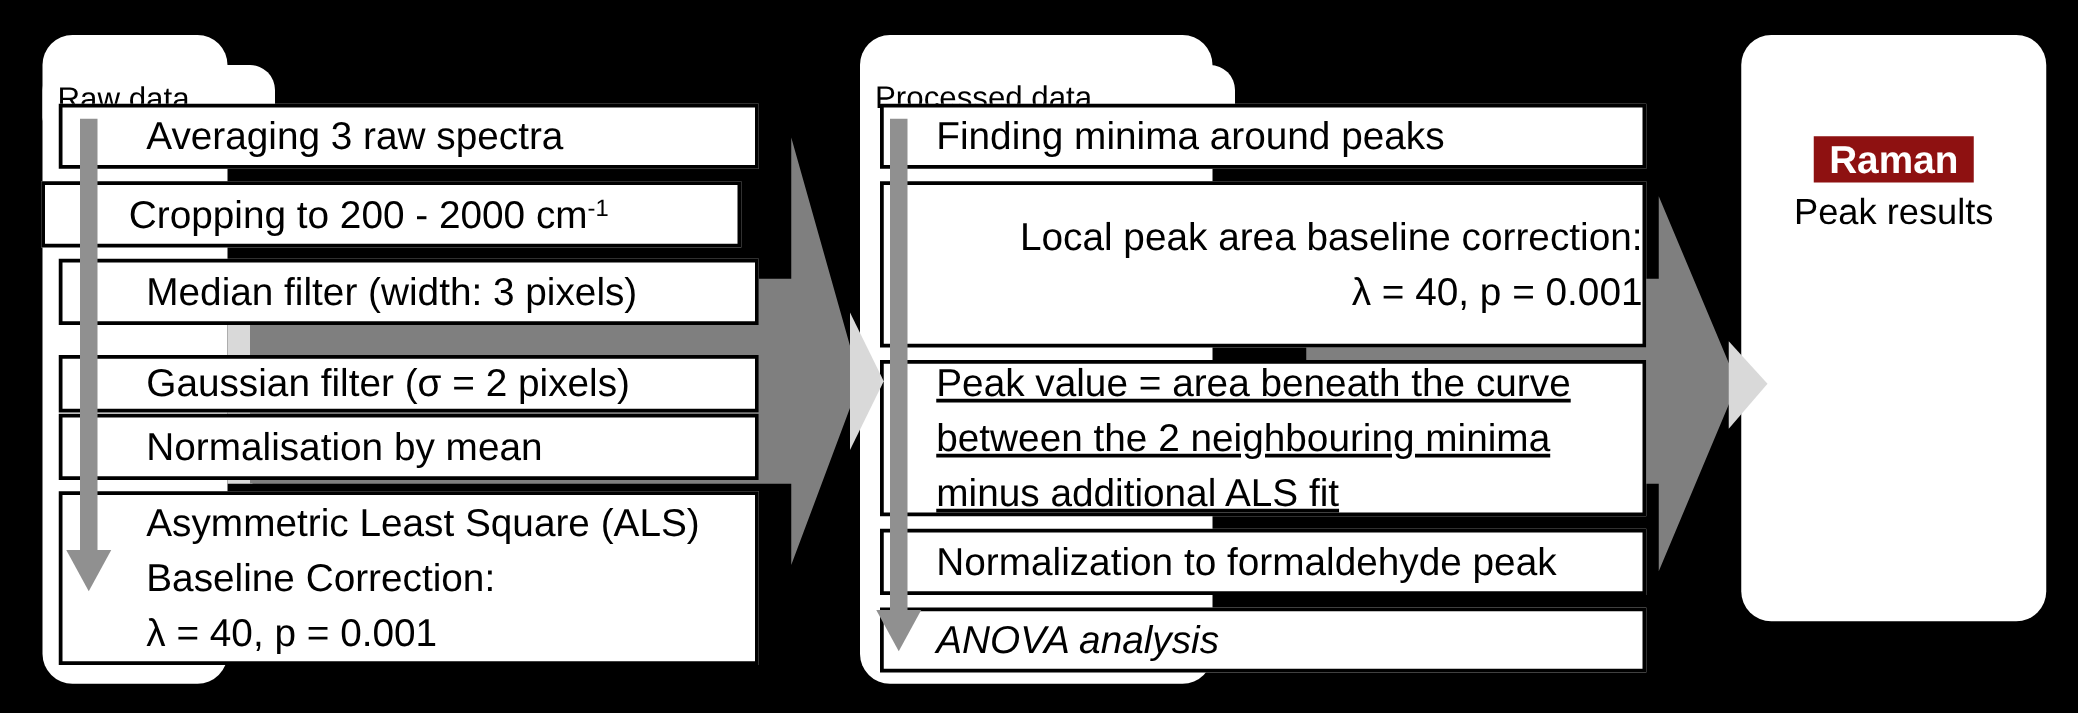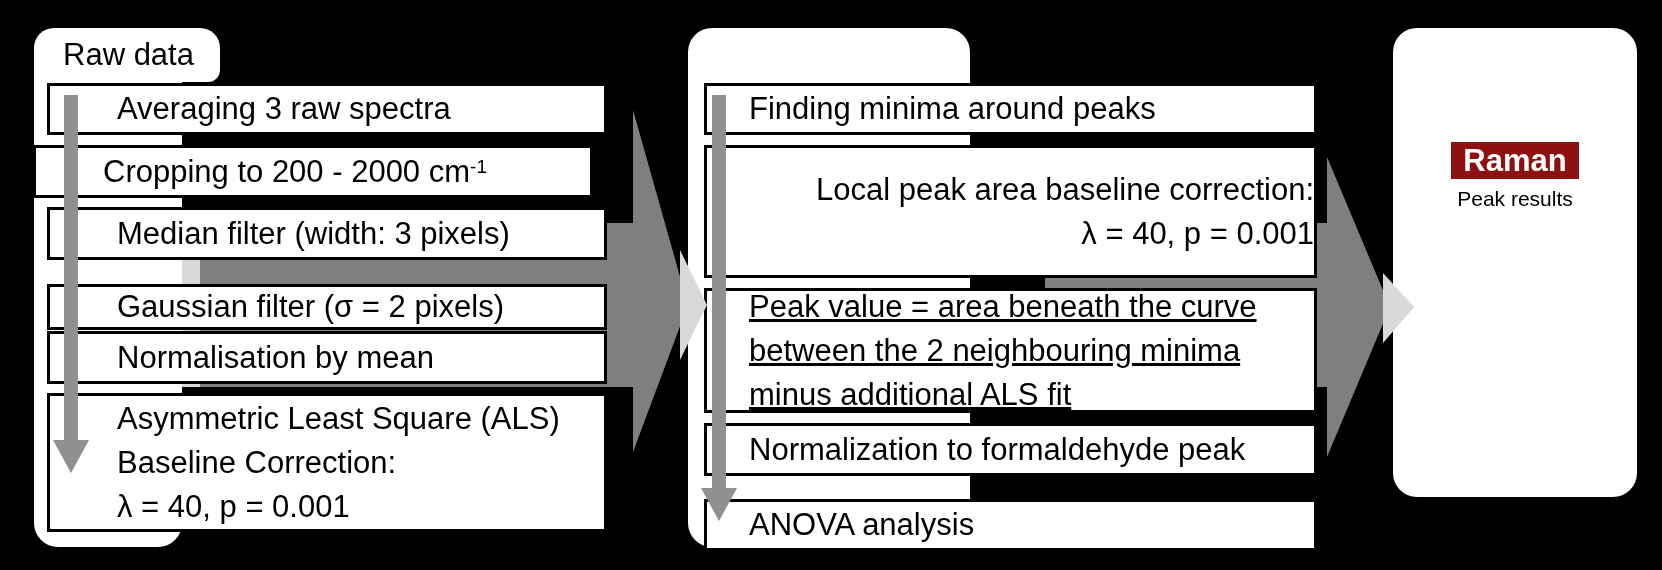--- a/index.html
+++ b/index.html
@@ -11,45 +11,45 @@
   }
   .layer{position:absolute;left:0;top:0;width:1662px;height:570px;pointer-events:none;}.z2{z-index:2}.z4{z-index:4}.z5{z-index:5}
 
   .container-strip{
     position:absolute;background:var(--panel,#fff);border-radius:24px;z-index:1;
   }
   .tab{
     position:absolute;background:var(--panel,#fff);z-index:1;
     border-radius:20px 20px 12px 12px;
     display:flex;align-items:center;
-    font-size:31px;padding-left:29px;box-sizing:border-box;
+    font-size:25px;padding-left:12px;box-sizing:border-box;margin-top:24px;
   }
   .box{
     position:absolute;background:var(--panel,#fff);
     border:3px solid var(--border,#000);box-sizing:border-box;z-index:3;
     display:flex;flex-direction:column;justify-content:center;
     font-size:31px;line-height:44px;white-space:nowrap;
   }
   .pad-l{padding-left:67px;}
   .pad-m{padding-left:42px;margin-left:14px;}
   .box sup{font-size:19px;line-height:0;vertical-align:9px;}
 
   .result-box{
     position:absolute;left:1393px;top:28px;width:244px;height:469px;
     background:var(--panel,#fff);border-radius:24px;z-index:3;
     display:flex;flex-direction:column;align-items:center;
   }
   .raman-badge{
-    margin-top:114px;
+    margin-top:81px;
     background:var(--raman-bg,#8e1111);color:var(--raman-fg,#fff);
     font-weight:bold;font-size:31px;line-height:37px;
     padding:0 12px;display:inline-block;
   }
   .peak-results{
-    margin-top:8px;font-size:21px;color:var(--text,#000);
+    margin-top:8px;font-size:29px;color:var(--text,#000);
   }
 </style>
 </head>
 <body>
 
 <div class="canvas" style="--background: #000000; --panel: #ffffff; --border: #000000; --text: #000000; --arrow-dark: #7f7f7f; --arrow-light: #d9d9d9; --arrow-vertical: #909090; --raman-bg: #8e1111; --raman-fg: #ffffff;">
 
   <svg class="layer z2" viewBox="0 0 1662 570">
     <rect x="182" y="223" width="20" height="164" style="fill:var(--arrow-light)"></rect>
     <polygon points="200,223 633,223 633,110 688,305 633,452 633,387 200,387" style="fill:var(--arrow-dark)"></polygon>
@@ -76,37 +76,40 @@
   <div class="box pad-l" style="left:47px;top:331px;width:560px;height:53px;">
     <div>Normalisation by mean</div>
   </div>
   <div class="box pad-l" style="left:47px;top:393px;width:560px;height:139px;">
     <div>Asymmetric Least Square (ALS)</div>
     <div>Baseline Correction:</div>
     <div>λ = 40, p = 0.001</div>
   </div>
 
   <div class="container-strip" style="left:688px;top:28px;width:282px;height:519px;"></div>
+  <div class="tab" style="left:688px;top:28px;width:300px;height:52px;">
+    <span>Processed data</span>
+  </div>
 
   <div class="box pad-m" style="left:690px;top:83px;width:613px;height:52px;">
     <div>Finding minima around peaks</div>
   </div>
   <div class="box pad-m" style="left:690px;top:145px;width:613px;height:133px;text-align:right;">
     <div>Local peak area baseline correction:</div>
     <div>λ = 40, p = 0.001</div>
   </div>
   <div class="box pad-m" style="left:690px;top:288px;width:613px;height:125px;text-decoration:underline;">
     <div>Peak value = area beneath the curve</div>
     <div>between the 2 neighbouring minima</div>
     <div>minus additional ALS fit</div>
   </div>
   <div class="box pad-m" style="left:690px;top:423px;width:613px;height:53px;">
     <div>Normalization to formaldehyde peak</div>
   </div>
-  <div class="box pad-m" style="left:690px;top:499px;width:613px;height:52px;">
+  <div class="box pad-m" style="left:690px;top:486px;width:613px;height:52px;font-style:italic;">
     <div>ANOVA analysis</div>
   </div>
 
   <div class="result-box">
     <span class="raman-badge">Raman</span>
     <span class="peak-results">Peak results</span>
   </div>
 
   <svg class="layer z4" viewBox="0 0 1662 570">
     <g>

